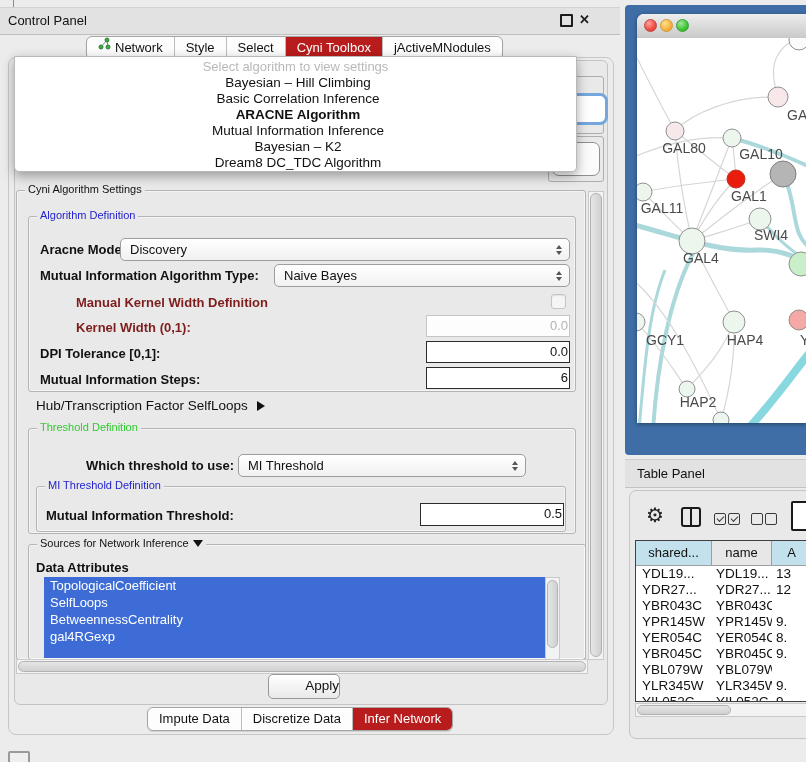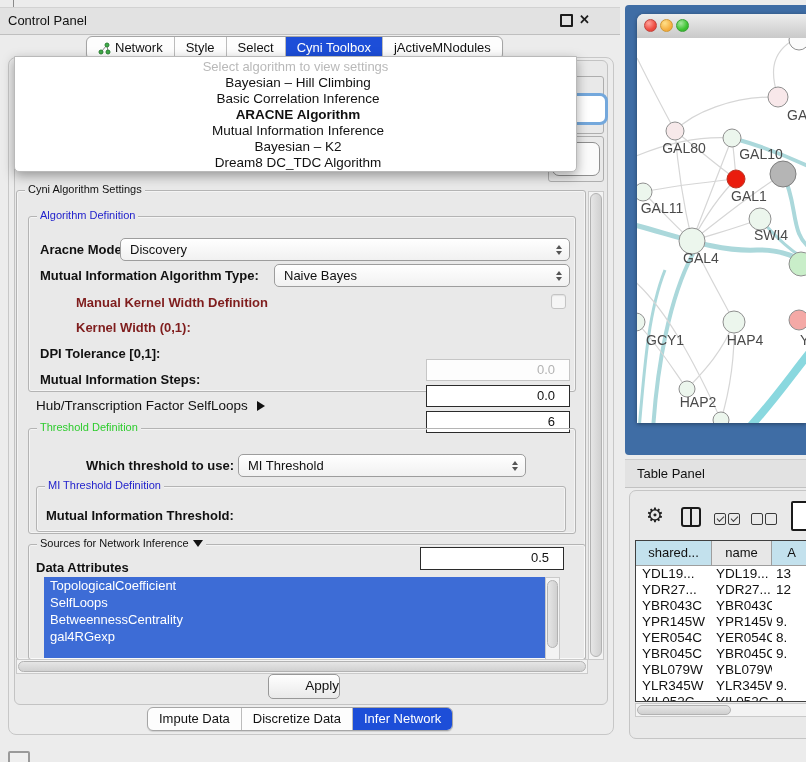--- a/index.html
+++ b/index.html
@@ -17,23 +17,23 @@
 
   #cp-outer{left:8px;top:57px;width:604px;height:676px;background:#ececec;
     border:1px solid #c7c7c7;border-radius:8px;}
   #cp-inner{left:14px;top:60px;width:592px;height:643px;background:#e9e9e9;
     border:1px solid #c3c3c3;border-radius:6px;}
 
   
   .segbar{display:flex;background:#fdfdfd;border:1px solid #a5a5a5;border-radius:6px;
     overflow:hidden;height:22px;box-shadow:0 1px 1px rgba(0,0,0,.12);}
   .seg{font-size:13px;line-height:22px;padding:0 11px;border-left:1px solid #bcbcbc;
-    color:#111;display:flex;align-items:center;gap:4px;white-space:nowrap;}
+    color:#111;display:flex;align-items:flex-start;gap:4px;white-space:nowrap;}
   .seg:first-child{border-left:none;}
-  .seg.selected{background:#1d4ed8;color:#fff;}
+  .seg.selected{background:#b91c1c;color:#fff;}
   #top-tabs{left:86px;top:36px;}
   #bottom-tabs{left:147px;top:707px;}
 
   
   #sliverA{left:552px;top:76px;width:50px;height:56px;border:1px solid #aeaeae;border-radius:3px;}
   #focus-combo{left:560px;top:93px;width:42px;height:26px;background:#fff;
     border:3px solid #74a8dc;border-radius:8px;}
   #sliverB{left:548px;top:136px;width:54px;height:44px;border:1px solid #aeaeae;border-radius:3px;}
   #sliverB-inner{left:552px;top:142px;width:46px;height:32px;background:#fbfbfb;
     border:1px solid #8f8f8f;border-radius:7px;}
@@ -53,21 +53,21 @@
   .lbl{font-size:13px;font-weight:bold;}
   .lbl.disabled{color:#7f1d1d;margin-left:36px;}
   .combo{background:linear-gradient(#ffffff,#f1f1f1);border:1px solid #9d9d9d;border-radius:5px;
     font-size:13px;display:flex;align-items:center;padding-left:9px;box-sizing:border-box;}
   .combo .arrows{margin-left:auto;margin-right:7px;display:flex;flex-direction:column;align-items:center;}
   .tri-up{width:0;height:0;border-left:3.5px solid transparent;border-right:3.5px solid transparent;
     border-bottom:4.5px solid #555;margin-bottom:2px;}
   .tri-down{width:0;height:0;border-left:3.5px solid transparent;border-right:3.5px solid transparent;
     border-top:4.5px solid #555;}
   .field{background:#fff;border:1px solid #2b2b2b;font-size:13px;text-align:right;
-    padding:0 14px;line-height:20px;box-sizing:border-box;margin-top:44px;}
+    padding:0 1px;line-height:20px;box-sizing:border-box;}
   .field.disabled{border:1px solid #c6c6c6;color:#b3b3b3;background:#fdfdfd;}
   #lbl-aracne{left:40px;top:242px;} #combo-aracne{left:120px;top:238px;width:450px;height:23px;}
   #lbl-mitype{left:40px;top:268px;} #combo-mitype{left:274px;top:264px;width:296px;height:23px;}
   #lbl-manual{left:40px;top:295px;}
   #chk-manual{left:551px;top:294px;width:13px;height:13px;background:#f5f5f5;
     border:1px solid #c4c4c4;border-radius:3px;box-shadow:inset 0 1px 1px rgba(0,0,0,.08);}
   #lbl-kernel{left:40px;top:320px;} #fld-kernel{left:426px;top:315px;width:144px;height:22px;}
   #lbl-dpi{left:40px;top:346px;}    #fld-dpi{left:426px;top:341px;width:144px;height:22px;}
   #lbl-steps{left:40px;top:372px;}  #fld-steps{left:426px;top:367px;width:144px;height:22px;}
 

